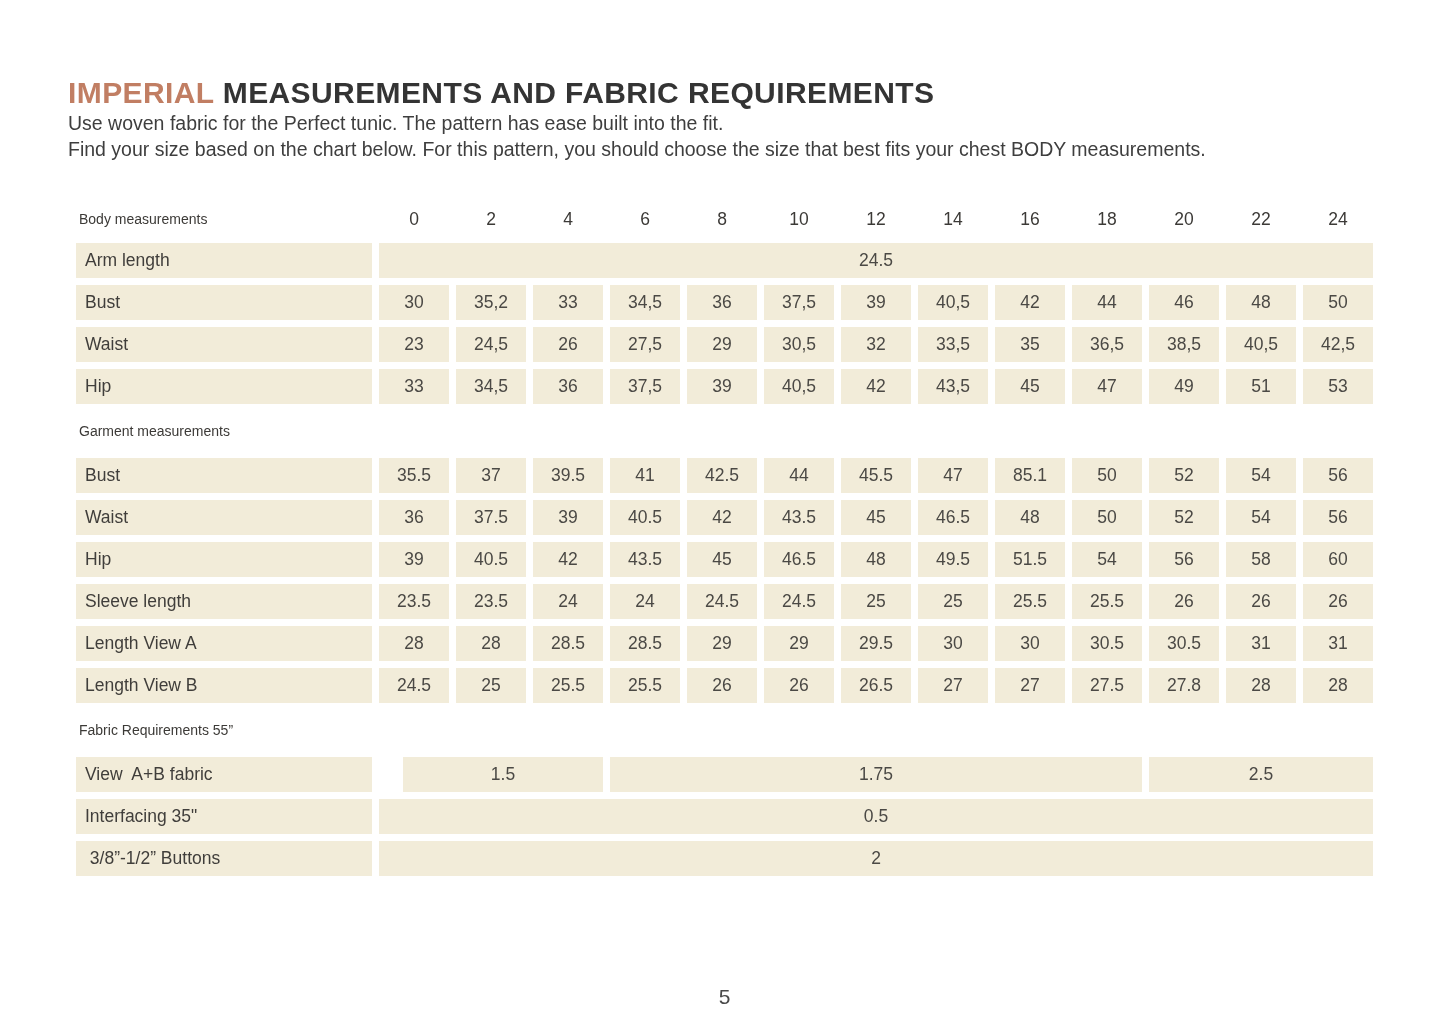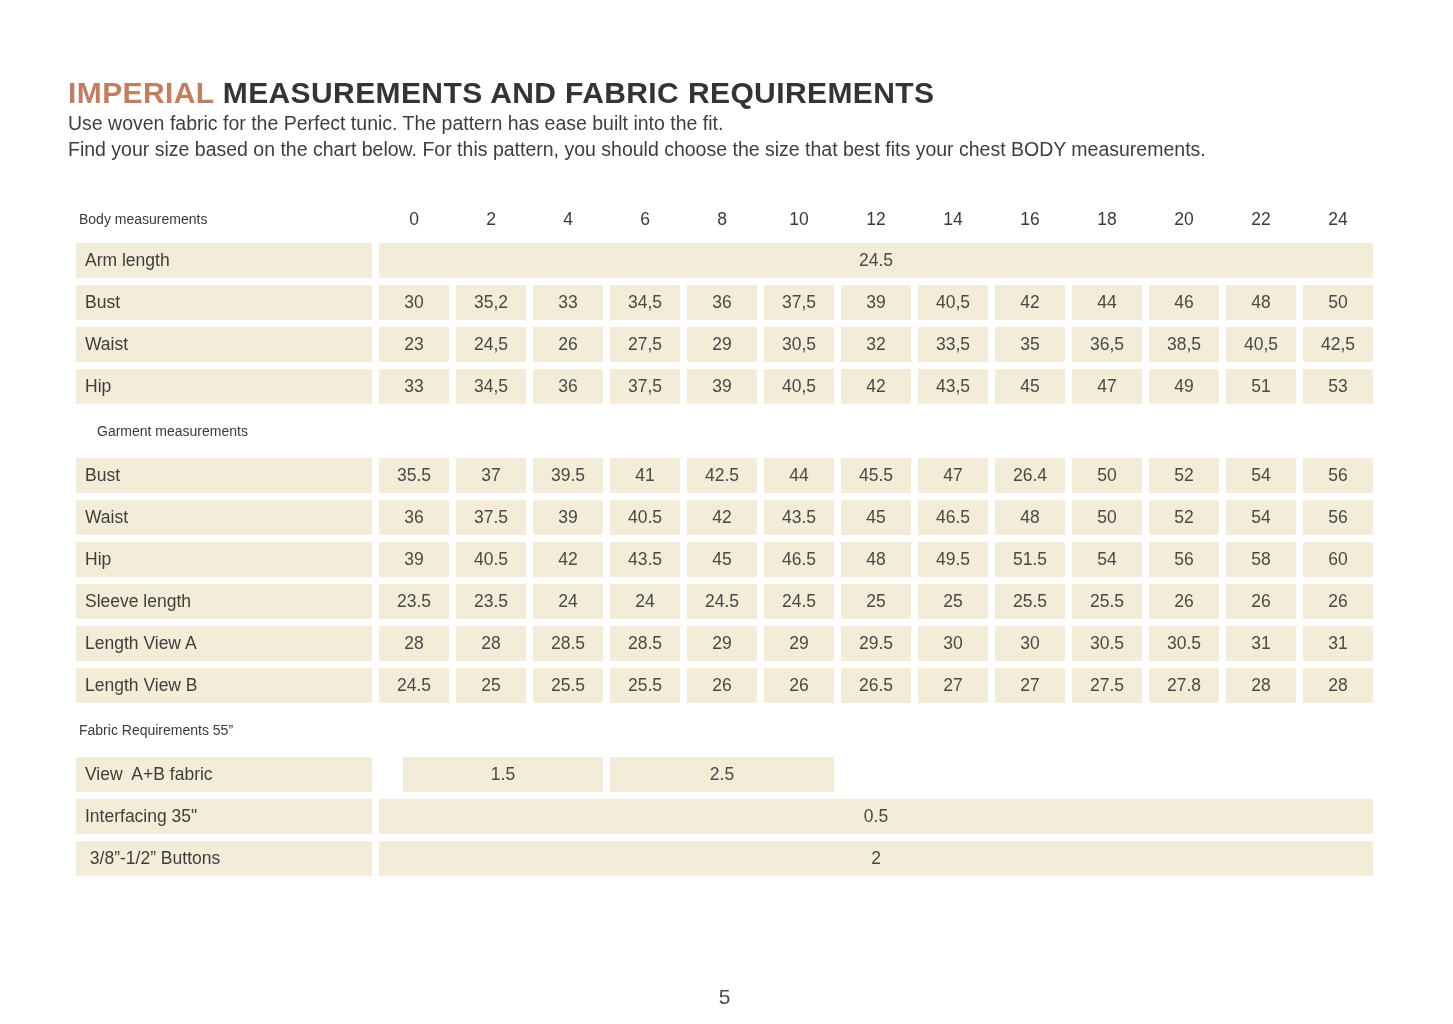--- a/index.html
+++ b/index.html
@@ -133,33 +133,33 @@
         <div class="cell value-cell">40,5</div>
         <div class="cell value-cell">42</div>
         <div class="cell value-cell">43,5</div>
         <div class="cell value-cell">45</div>
         <div class="cell value-cell">47</div>
         <div class="cell value-cell">49</div>
         <div class="cell value-cell">51</div>
         <div class="cell value-cell">53</div>
       </div>
       <div class="trow grid section-row plain">
-        <div class="section-label" style="grid-column: 1 / -1; margin-left: 18px;">Garment measurements</div>
+        <div class="section-label" style="grid-column: 1 / -1;">Garment measurements</div>
       </div>
       <div class="trow grid data-row">
         <div class="cell label-cell">Bust</div>
         <div class="cell value-cell">35.5</div>
         <div class="cell value-cell">37</div>
         <div class="cell value-cell">39.5</div>
         <div class="cell value-cell">41</div>
         <div class="cell value-cell">42.5</div>
         <div class="cell value-cell">44</div>
         <div class="cell value-cell">45.5</div>
         <div class="cell value-cell">47</div>
-        <div class="cell value-cell">26.4</div>
+        <div class="cell value-cell">85.1</div>
         <div class="cell value-cell">50</div>
         <div class="cell value-cell">52</div>
         <div class="cell value-cell">54</div>
         <div class="cell value-cell">56</div>
       </div>
       <div class="trow grid data-row">
         <div class="cell label-cell">Waist</div>
         <div class="cell value-cell">36</div>
         <div class="cell value-cell">37.5</div>
         <div class="cell value-cell">39</div>
@@ -237,20 +237,21 @@
         <div class="cell value-cell">27.8</div>
         <div class="cell value-cell">28</div>
         <div class="cell value-cell">28</div>
       </div>
       <div class="trow grid section-row plain">
         <div class="section-label" style="grid-column: 1 / -1;">Fabric Requirements 55”</div>
       </div>
       <div class="trow grid data-row">
         <div class="cell label-cell">View  A+B fabric</div>
         <div class="cell value-cell" style="grid-column: span 3; margin-left: 24px;">1.5</div>
+        <div class="cell value-cell" style="grid-column: span 7;">1.75</div>
         <div class="cell value-cell" style="grid-column: span 3;">2.5</div>
       </div>
       <div class="trow grid data-row">
         <div class="cell label-cell">Interfacing 35"</div>
         <div class="cell value-cell" style="grid-column: span 13;">0.5</div>
       </div>
       <div class="trow grid data-row">
         <div class="cell label-cell"> 3/8”-1/2” Buttons</div>
         <div class="cell value-cell" style="grid-column: span 13;">2</div>
       </div>

